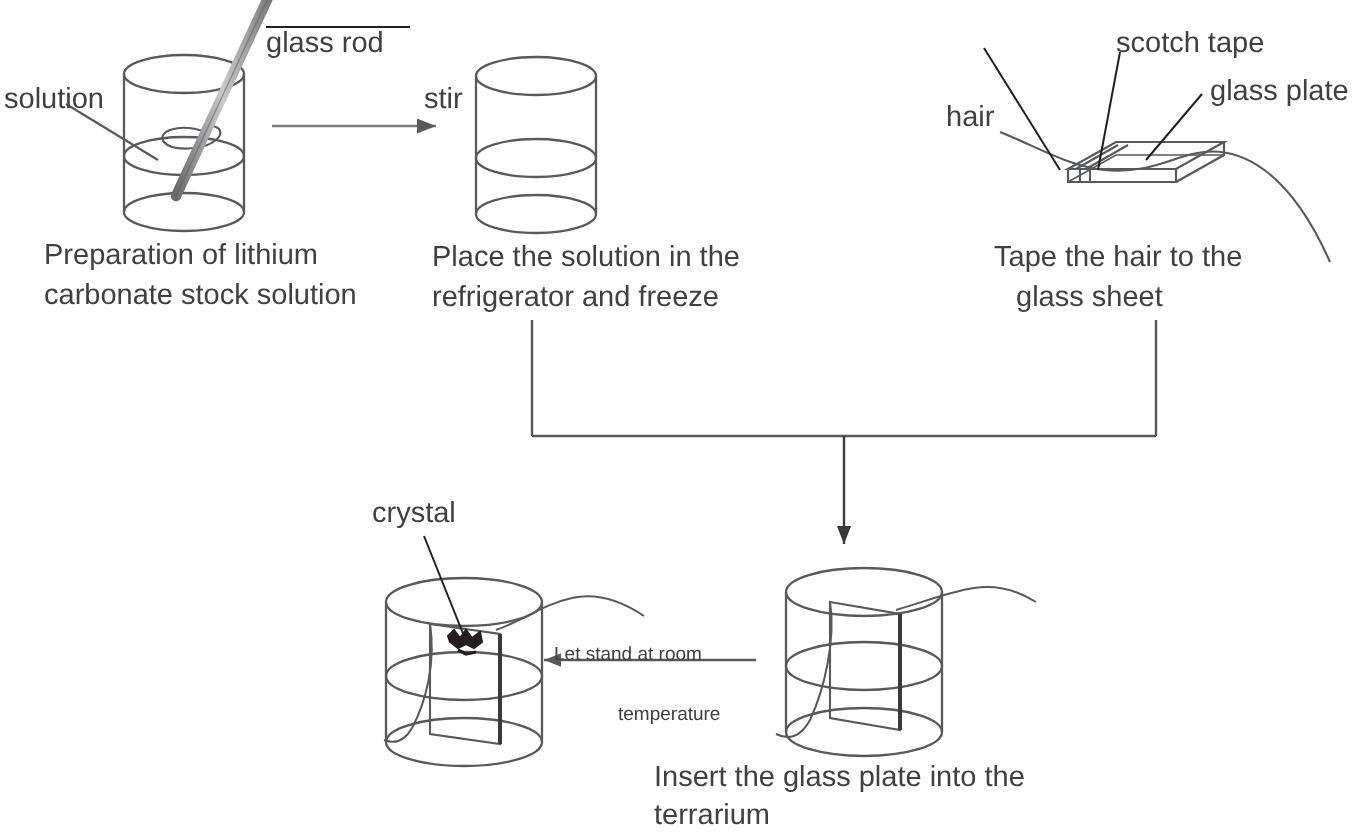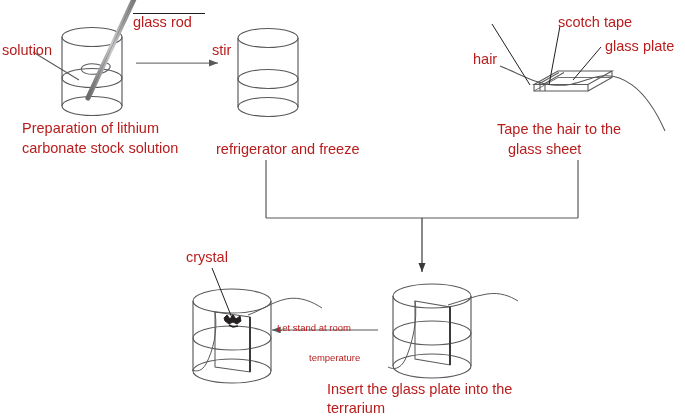--- a/index.html
+++ b/index.html
@@ -11,21 +11,21 @@
     position:relative;
     width:685px;
     height:419px;
     background:#ffffff;
     overflow:hidden;
   }
   #art{position:absolute;left:0;top:0;width:685px;height:419px;}
   .lbl{
     position:absolute;
     font-family:"Liberation Sans", sans-serif;
-    color:#b91c1c;
+    color:#404040;
     white-space:pre;
     line-height:1.18;
   }
   .cap{font-size:14.5px;}
   .tag{font-size:14.5px;}
   .small{font-size:9.5px;line-height:1.25;}
   .stir{font-size:14.5px;}
 </style>
 </head>
 <body>
@@ -146,20 +146,21 @@
     <path d="M212,268 L232,318" stroke="#231f20" stroke-width="1.0" fill="none"></path>
   </svg>
 
   <div class="lbl tag" style="left:133px;top:14px;">glass rod</div>
   <div class="lbl tag" style="left:2px;top:42px;">solution</div>
   <div class="lbl stir" style="left:172px;top:42px;margin-left:40px;">stir</div>
 
   <div class="lbl cap" style="left:22px;top:120px;">Preparation of lithium</div>
   <div class="lbl cap" style="left:22px;top:140px;">carbonate stock solution</div>
 
+  <div class="lbl cap" style="left:216px;top:121px;">Place the solution in the</div>
   <div class="lbl cap" style="left:216px;top:141px;">refrigerator and freeze</div>
 
   <div class="lbl tag" style="left:473px;top:14px;margin-top:37px;">hair</div>
   <div class="lbl tag" style="left:558px;top:14px;">scotch tape</div>
   <div class="lbl tag" style="left:605px;top:38px;">glass plate</div>
 
   <div class="lbl cap" style="left:497px;top:121px;">Tape the hair to the</div>
   <div class="lbl cap" style="left:497px;top:141px;margin-left:11px;">glass sheet</div>
 
   <div class="lbl cap" style="left:327px;top:381px;">Insert the glass plate into the</div>

